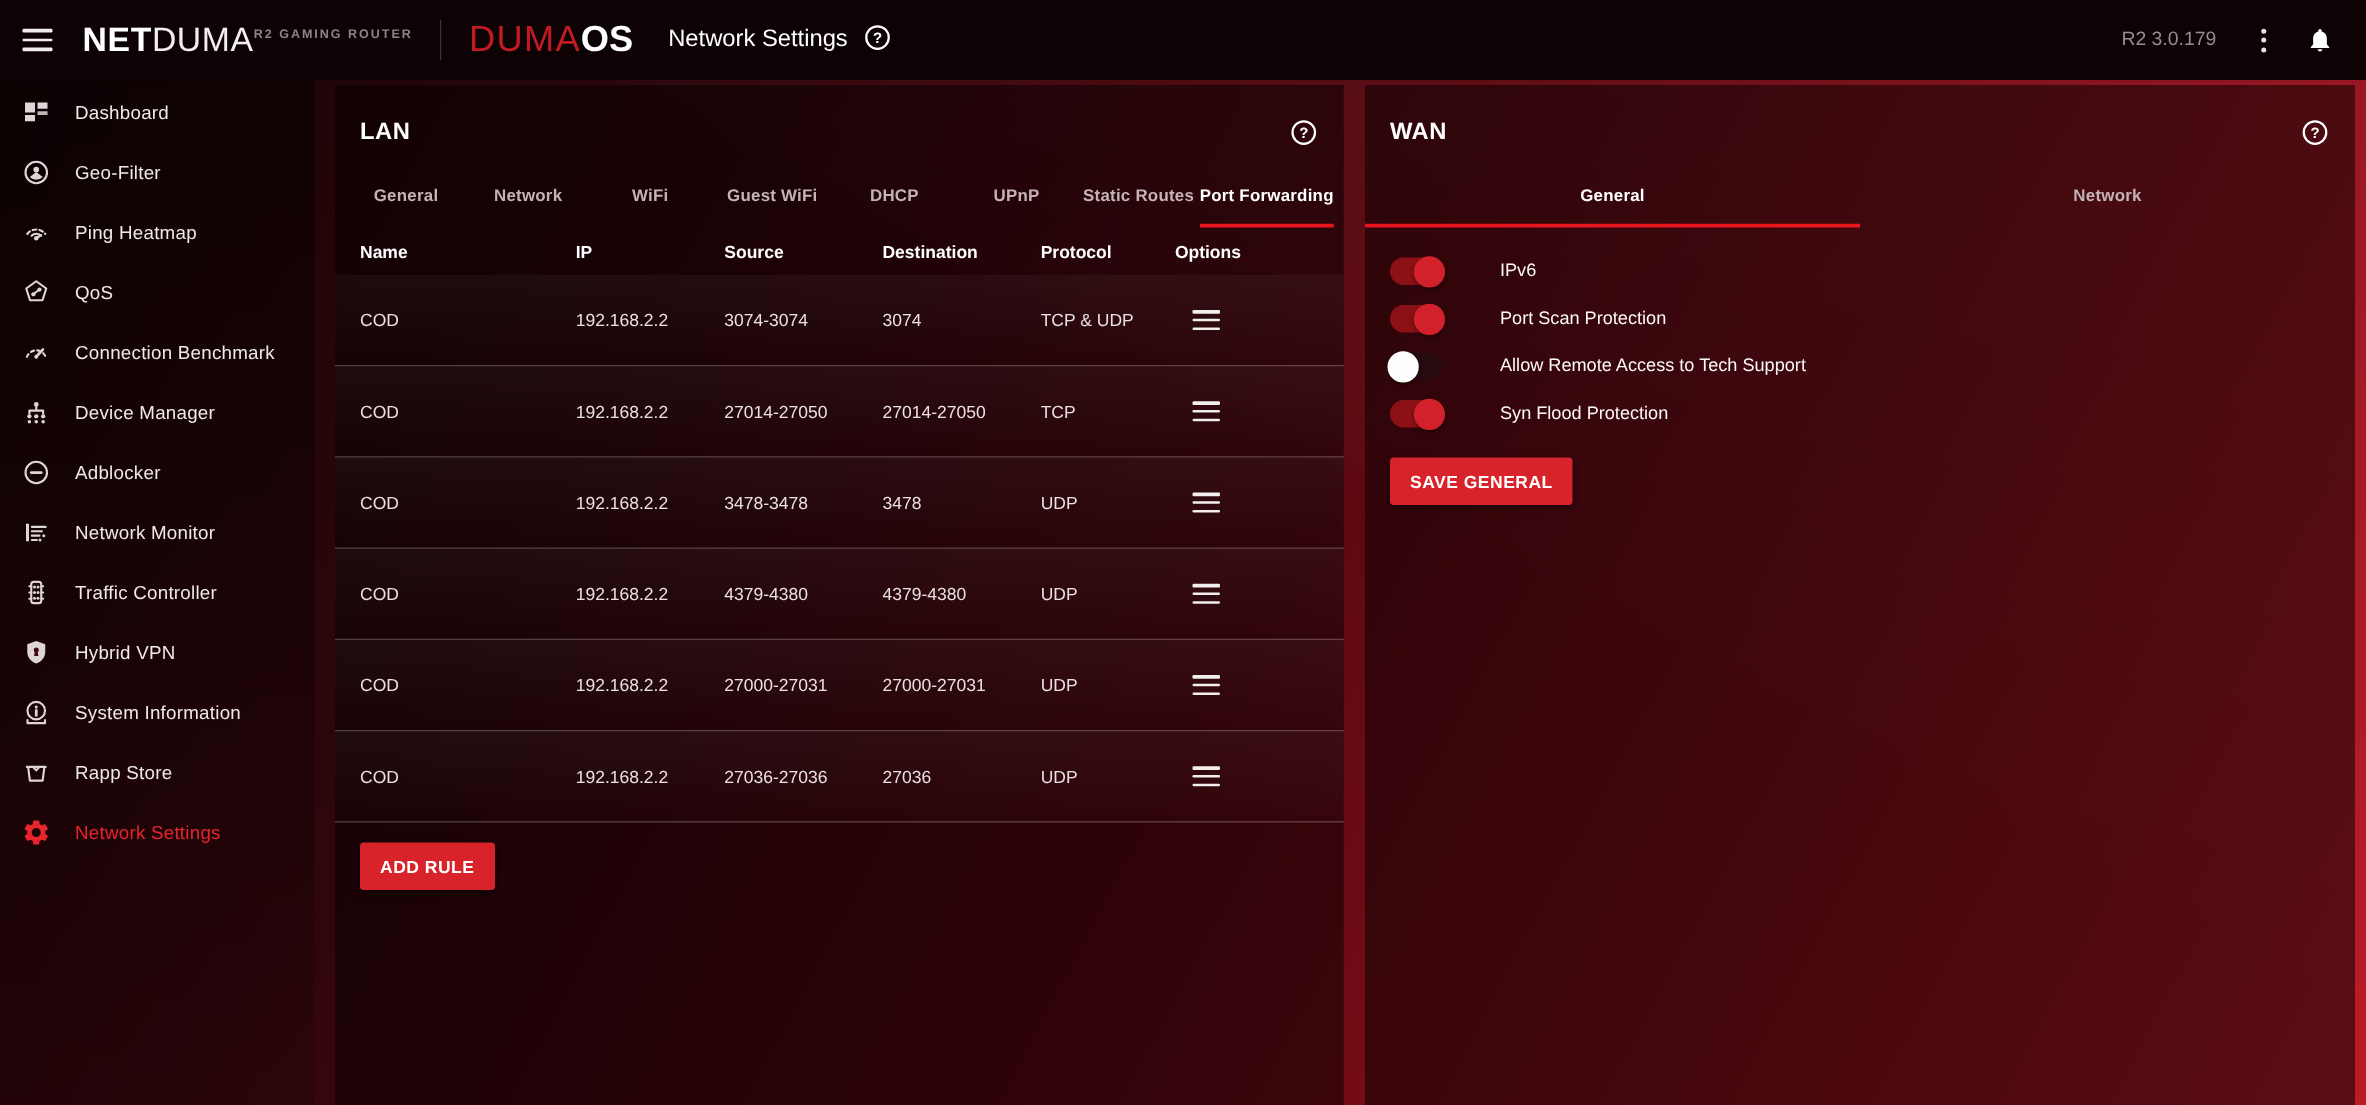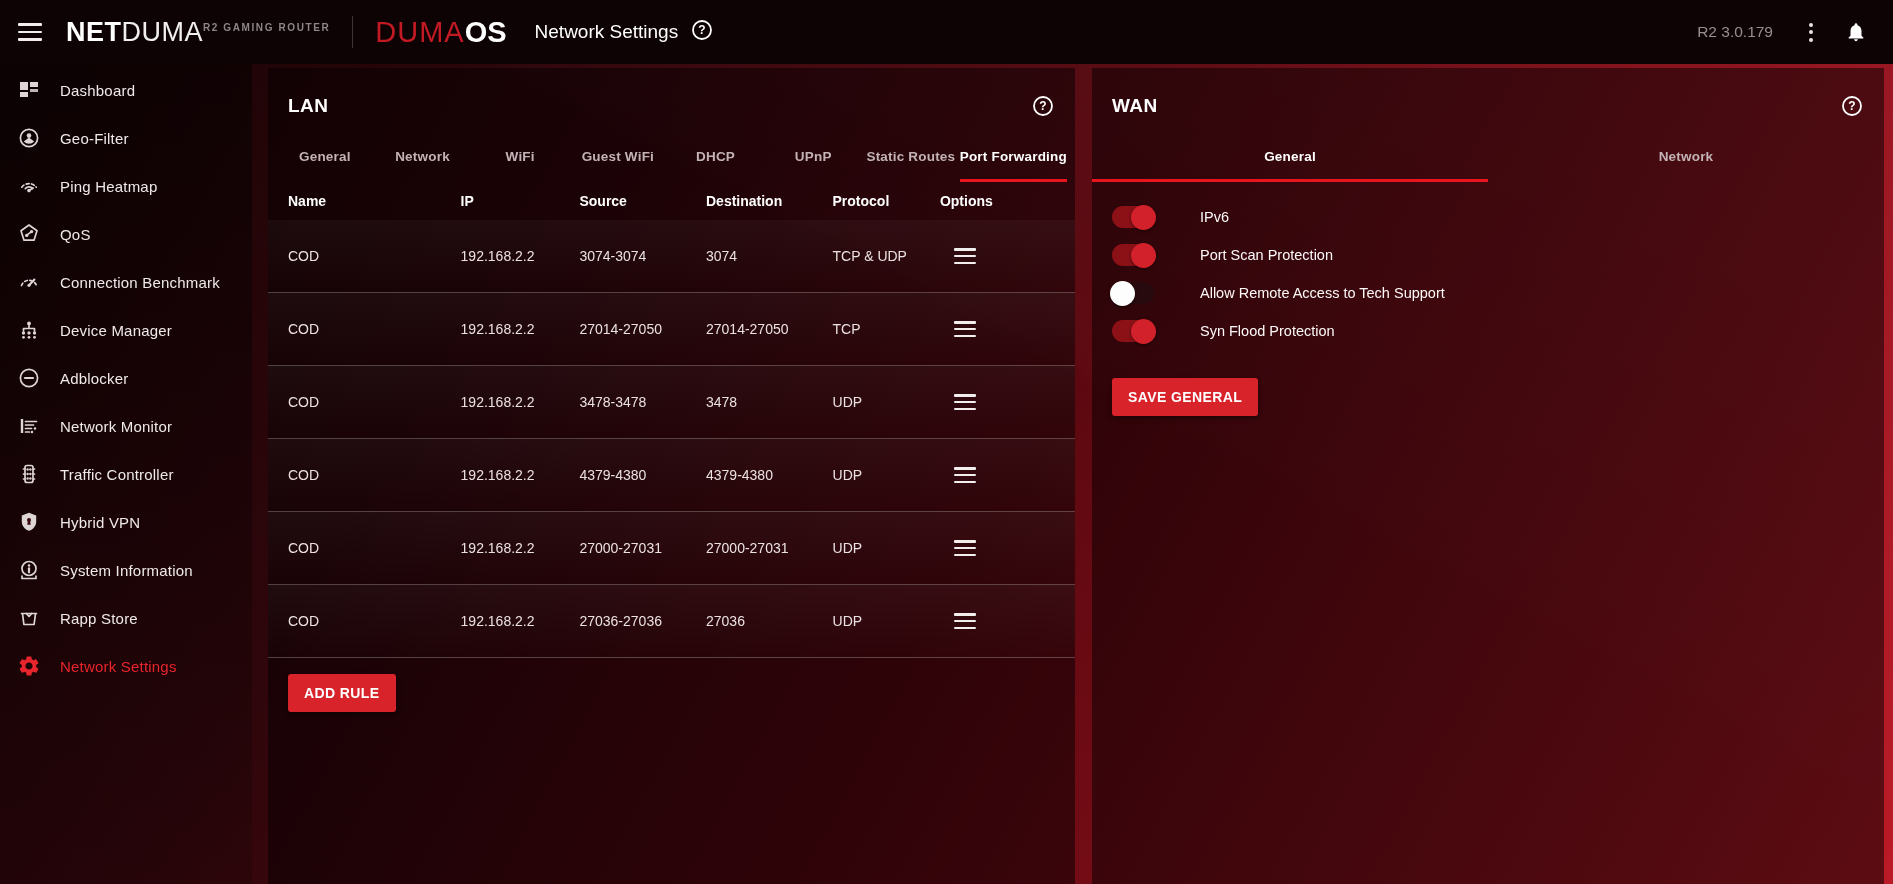--- a/index.html
+++ b/index.html
@@ -94,21 +94,21 @@
   
   .wan-body { padding:16px 20px 0 20px; }
   .toggle-row { height:38px; display:flex; align-items:center;gap:32px; }
   .switch { width:42px; height:22px; border-radius:11px; position:relative; cursor:pointer; flex:0 0 42px; }
   .switch .knob { width:25px; height:25px; border-radius:50%; position:absolute; top:-1.5px; box-shadow:0 1px 3px rgba(0,0,0,0.5); }
   .switch.on { background:#8c1117; }
   .switch.on .knob { right:-2px; background:#d2212b; }
   .switch.off { background:#270a0e; }
   .switch.off .knob { left:-2px; background:#fdfdfd; }
   .toggle-label { margin-left:14px; color:#fdf9f9; font-size:14.5px; }
-  .btn-save { margin-top:28px; }
+  .btn-save { margin-top:16px; }
 </style>
 </head>
 <body>
 
 <div class="app">
 
   <div class="header">
     <div class="burger">
         <span></span>
         <span></span>

